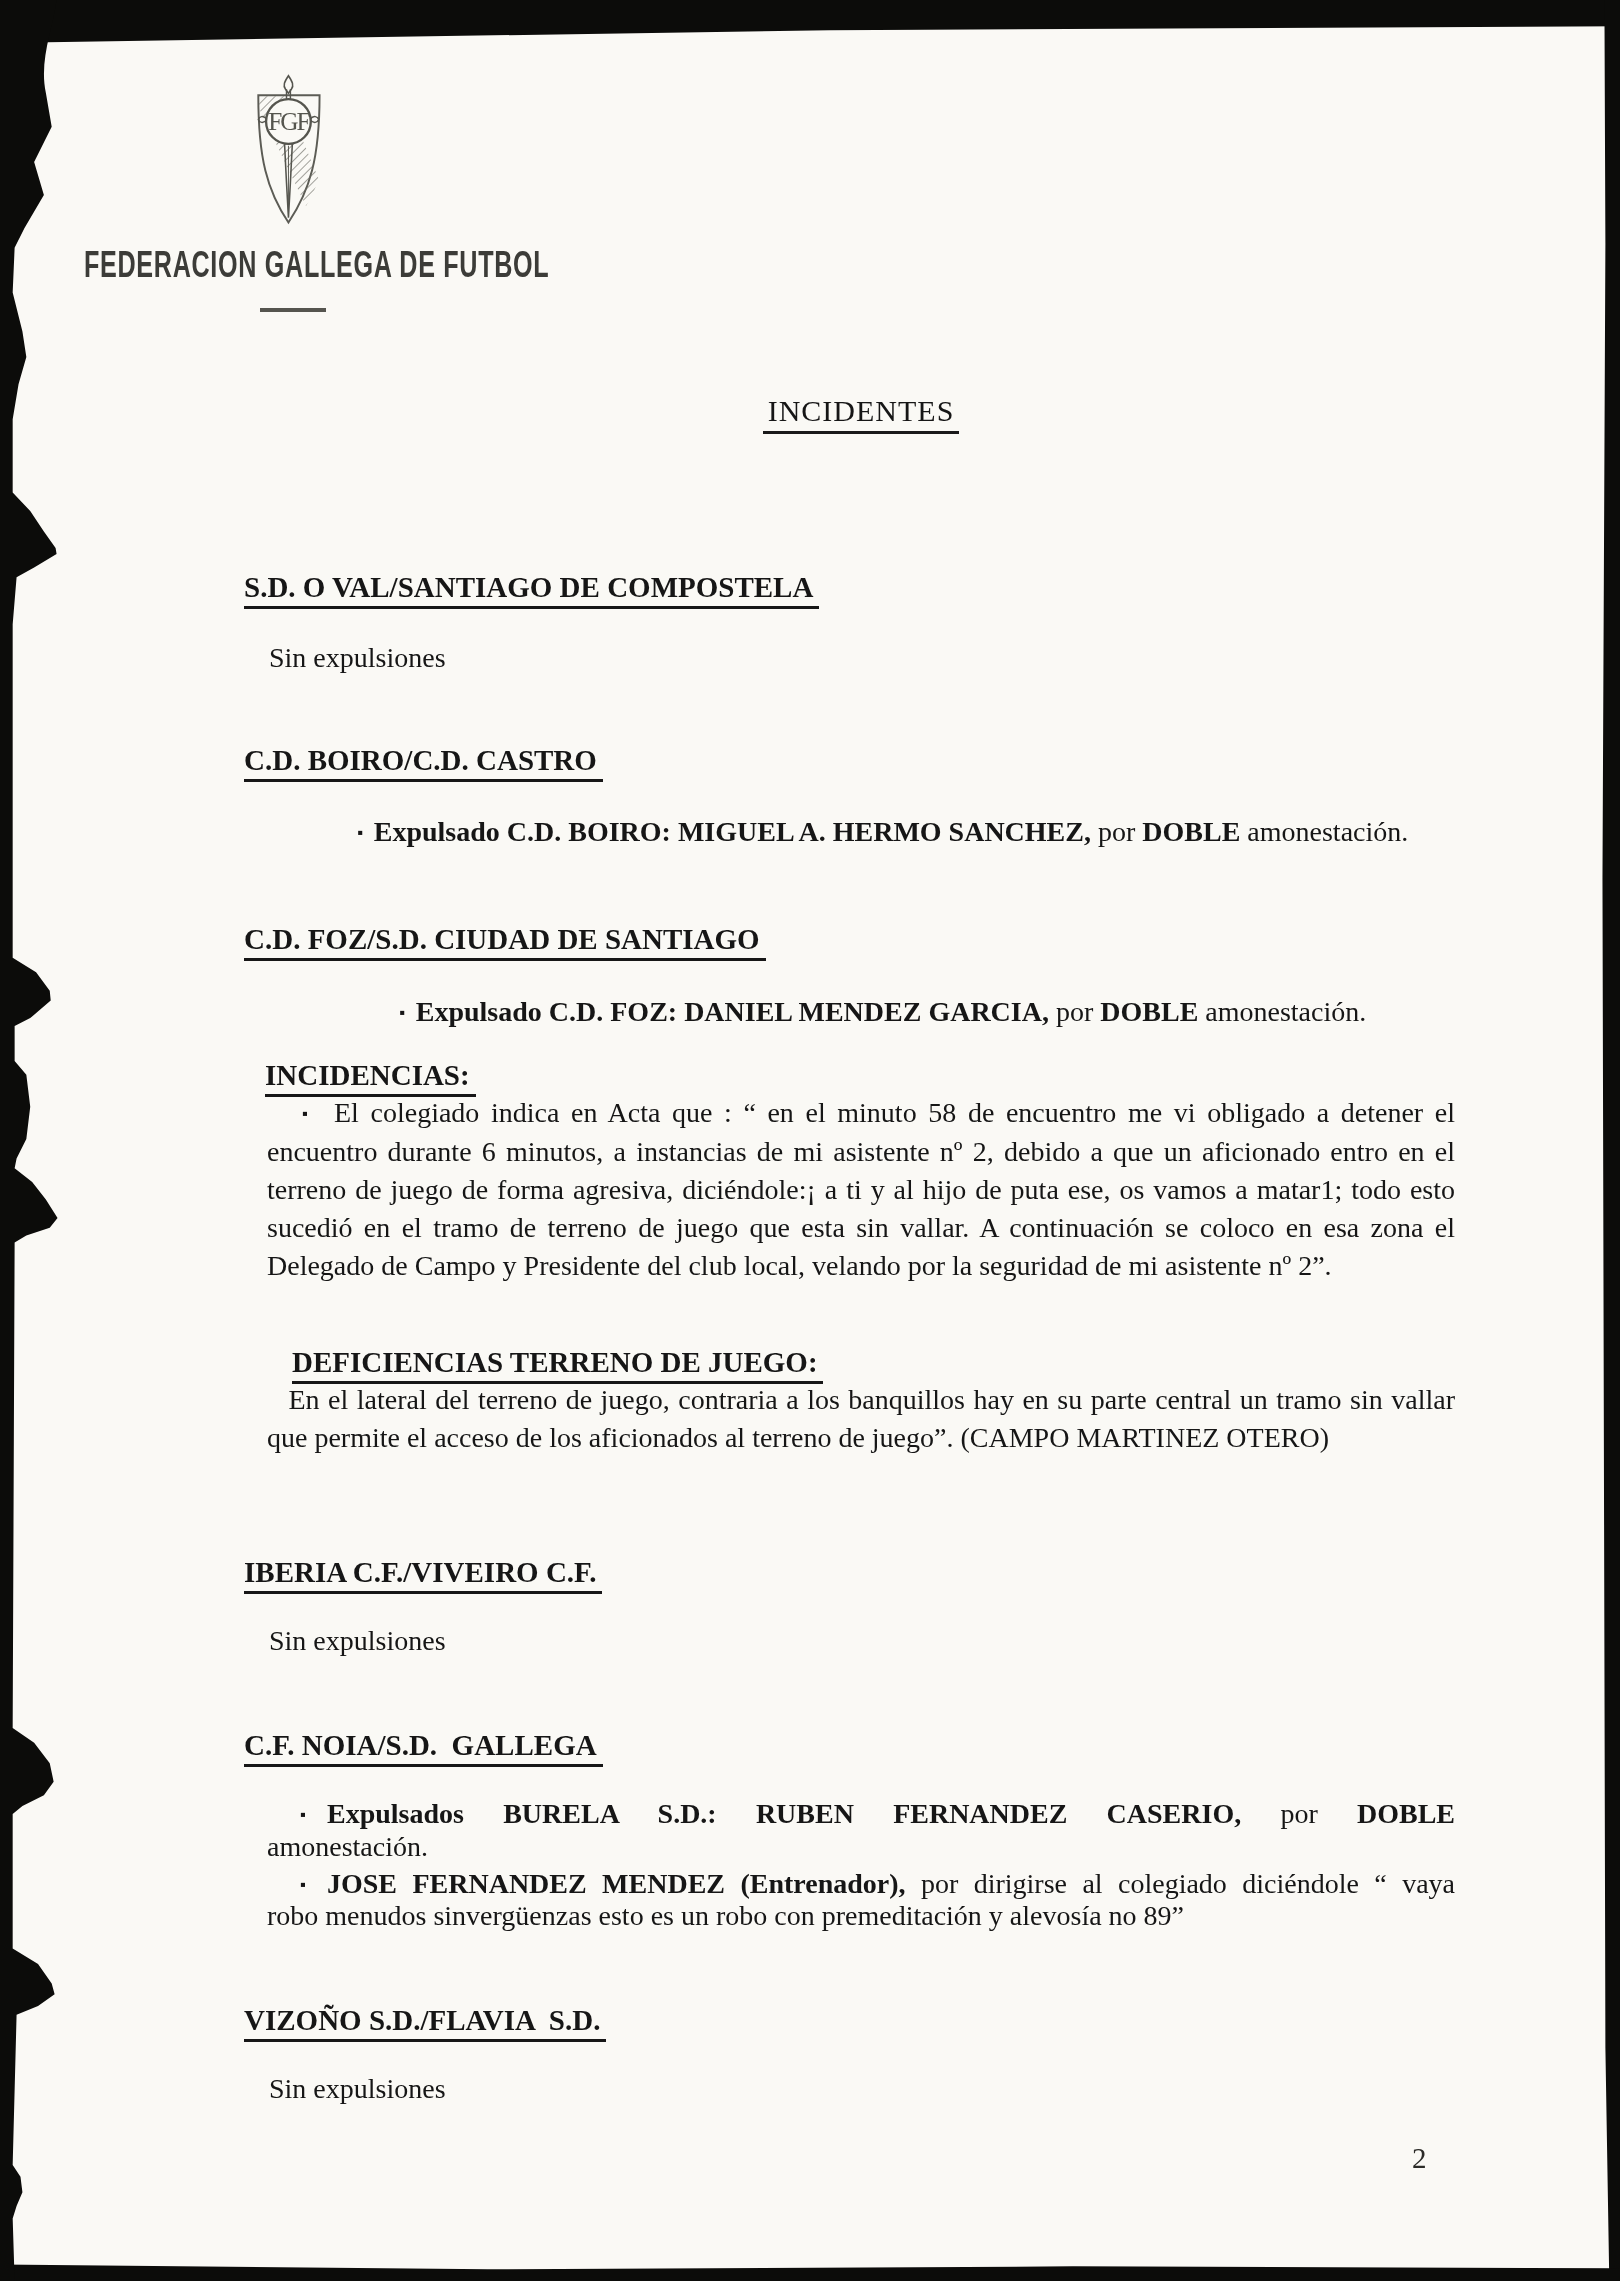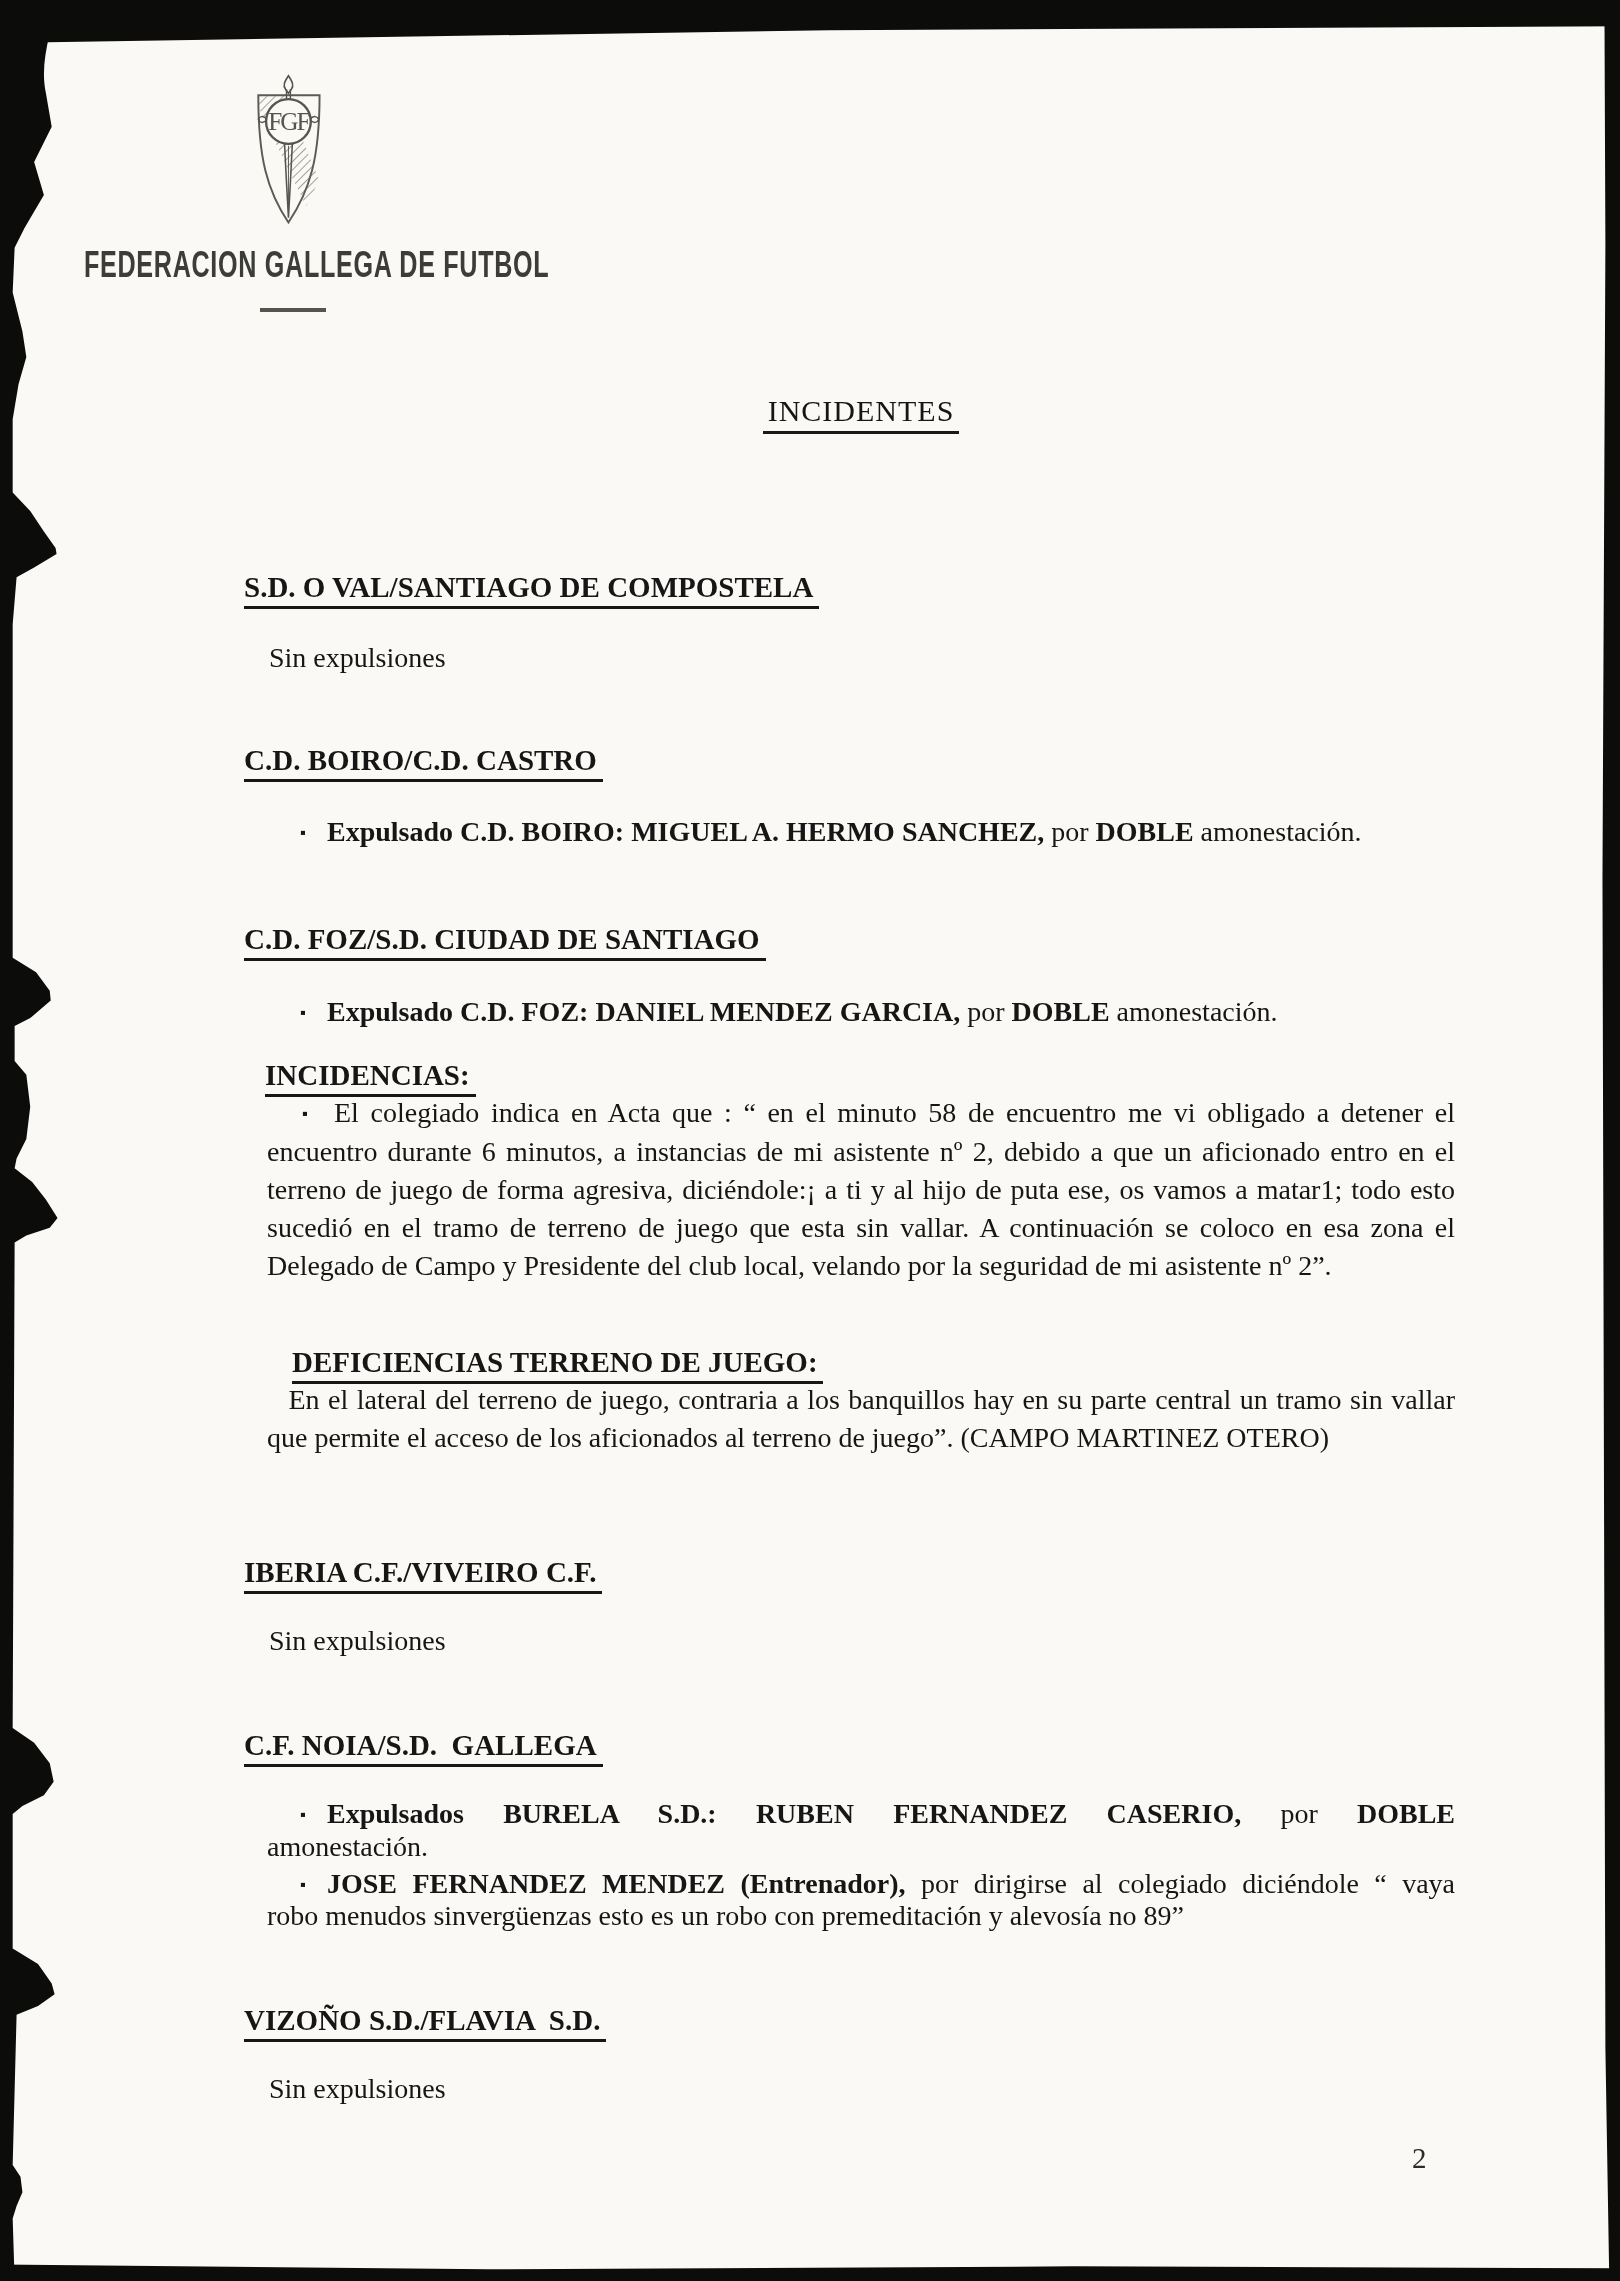--- a/index.html
+++ b/index.html
@@ -27,21 +27,21 @@
     font-size:22.4px;letter-spacing:2.4px;color:#8f8f88;line-height:36px;
     white-space:nowrap;
   }
   
   .title-row{position:absolute;left:267px;top:394px;width:1188px;text-align:center;}
   .doc-title{
     display:inline-block;font-weight:400;font-size:30px;letter-spacing:1px;
     border-bottom:3.9px solid #1a1a1a;padding:0 4.9px 2.9px 4.9px;
   }
   
-  .abs{position:absolute;}
+  .abs{position:absolute;text-align:center;}
   .heading{
     font-weight:700;font-size:29px;white-space:pre-wrap;
   }
   .heading > span{
     display:inline-block;border-bottom:3.9px solid #171717;padding-bottom:2px;padding-right:5.9px;
   }
   .body-text{font-size:28px;}
   .para{
     width:1188px;font-size:28px;line-height:38px;text-align:justify;
   }

